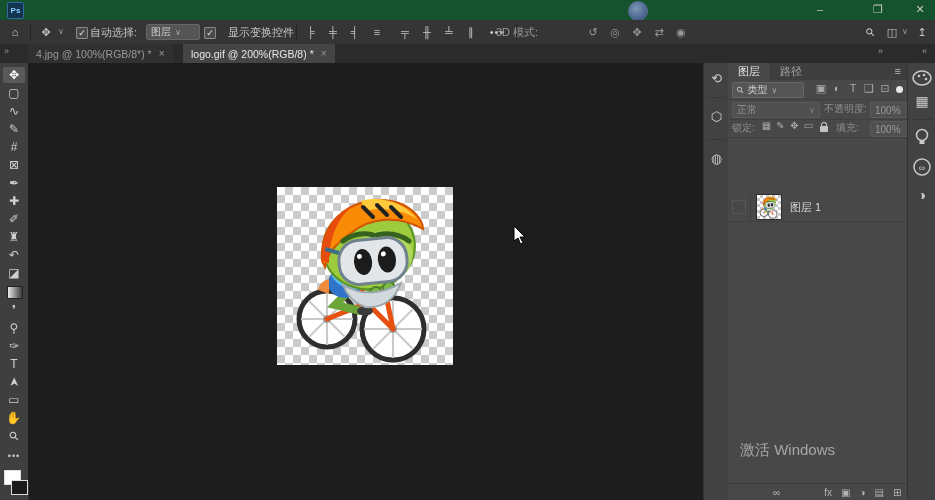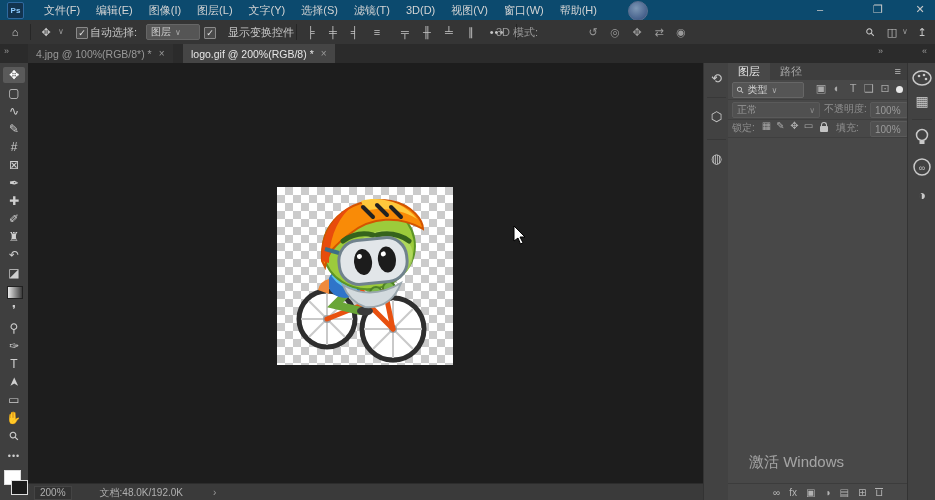--- a/index.html
+++ b/index.html
@@ -1,21 +1,21 @@
 <!DOCTYPE html>
 <html><head>
 <meta charset="utf-8">
 <style>
   html,body{margin:0;padding:0;background:#111;}
   .app{position:relative;width:935px;height:500px;overflow:hidden;
        font-family:"Liberation Sans","DejaVu Sans",sans-serif;font-size:11px;color:#cccccc;
        background:#1d1d1d;user-select:none;}
 
   
-  .titlebar{position:absolute;left:0;top:0;width:935px;height:20px;background:#0c4a6e;border-bottom:1px solid #2a2a2a;display:flex;align-items:center;}
+  .titlebar{position:absolute;left:0;top:0;width:935px;height:20px;background:#14532d;border-bottom:1px solid #2a2a2a;display:flex;align-items:center;}
   .ps-logo{width:15px;height:15px;margin-left:7px;background:#13344f;color:#8ecbff;font-size:8px;font-weight:bold;
            display:flex;align-items:center;justify-content:center;border-radius:2px;border:1px solid #2f6aa0;}
   .menus{display:flex;margin-left:12px;}
   .menus span{padding:0 8px;font-size:11px;color:#d4d4d4;line-height:19px;}
   .avatar{position:absolute;left:628px;top:1px;width:18px;height:18px;border-radius:50%;
           background:radial-gradient(circle at 40% 35%,#7d97b5,#46618c 70%,#35496b);border:1px solid #5a6f8f;}
   .winctl{position:absolute;top:0;height:20px;width:20px;text-align:center;line-height:19px;color:#c8c8c8;font-size:11px;}
 
   
   .optionsbar{position:absolute;left:0;top:20px;width:935px;height:24px;background:#353535;border-bottom:1px solid #282828;}
@@ -76,30 +76,30 @@
   .lrow.sel{background:#515151;}
   .eyebox{width:22px;display:flex;justify-content:center;border-right:1px solid #3f3f3f;height:28px;align-items:center;}
   .eye{position:relative;width:12px;height:7px;border:1px solid #d6d6d6;border-radius:50%;}
   .eye::after{content:"";position:absolute;left:3.5px;top:1.5px;width:3px;height:3px;border-radius:50%;background:#d6d6d6;}
   .eye-empty{width:12px;height:12px;border:1px solid #565656;}
   .thumb{width:24px;height:24px;margin-left:6px;background:repeating-conic-gradient(#c9c9c9 0% 25%, #ffffff 0% 50%);
          background-size:6px 6px;outline:1px solid #2e2e2e;}
   .lname{margin-left:9px;font-size:11px;color:#d8d8d8;}
   .pbottom{position:absolute;left:0;top:420px;width:179px;height:17px;border-top:1px solid #3c3c3c;
            display:flex;align-items:center;gap:9px;padding-left:45px;font-size:10px;color:#b3b3b3;}
-  .pbottom .fx{font-size:10px;}
+  .pbottom .fx{font-size:10px;margin-left:35px;}
 
   .lockicon{position:relative;width:8px;height:6px;background:#c4c4c4;border-radius:1px;display:inline-block;}
   .lockicon::before{content:"";position:absolute;top:-4px;left:1px;width:4px;height:4px;border:1.5px solid #c4c4c4;border-bottom:none;border-radius:3px 3px 0 0;}
 
   .rightstrip{position:absolute;left:907px;top:63px;width:28px;height:437px;background:#424242;border-left:1px solid #333;}
   .rs-icon{position:absolute;left:0;width:28px;text-align:center;color:#c9c9c9;font-size:14px;}
   .rs-sep{position:absolute;left:4px;width:20px;height:1px;background:#383838;}
 
-  .watermark{position:absolute;left:21px;top:378px;color:rgba(255,255,255,0.5);margin-top:12px;}
+  .watermark{position:absolute;left:12px;top:378px;color:rgba(255,255,255,0.5);}
   .wm1{font-size:15px;}
   .wm2{font-size:10.5px;margin-top:4px;color:rgba(255,255,255,0.42);}
 
   .cursor{position:absolute;left:508px;top:224px;}
 </style>
 </head>
 <body>
 
 <div class="app">
 
@@ -153,33 +153,20 @@
         <circle cx="83" cy="68" r="2.5" fill="#ffffff"></circle>
           <circle cx="107" cy="68" r="2.5" fill="#ffffff"></circle>
       </g>
       <path d="M62,66 L48,62" stroke="#3d6e86" stroke-width="4"></path>
       <path d="M66,98 Q94,114 124,96 Q114,122 88,120 Q72,114 66,98 Z" fill="#d3dade" stroke="#9aa7ae" stroke-width="2"></path>
     </symbol>
   </svg>
 
   <div class="titlebar">
     <div class="ps-logo">Ps</div>
-    <div class="menus">
-      <span>文件(F)</span>
-      <span>编辑(E)</span>
-      <span>图像(I)</span>
-      <span>图层(L)</span>
-      <span>文字(Y)</span>
-      <span>选择(S)</span>
-      <span>滤镜(T)</span>
-      <span>3D(D)</span>
-      <span>视图(V)</span>
-      <span>窗口(W)</span>
-      <span>帮助(H)</span>
-    </div>
     <div class="avatar"></div>
     <span class="winctl" style="left:810px">–</span>
     <span class="winctl" style="left:868px">❐</span>
     <span class="winctl" style="left:910px">✕</span>
   </div>
 
   <div class="optionsbar">
     <span class="opt" style="left:6px;width:18px">⌂</span>
     <div class="vsep" style="left:30px"></div>
     <span class="opt" style="left:38px;width:16px">✥</span>
@@ -262,25 +249,20 @@
     <div class="canvas" style="left:249px;top:124px">
       <svg width="176" height="178" viewBox="0 0 176 178">
           <use href="#bike-char"></use>
         </svg>
     </div>
     <svg class="cursor" style="left:485px;top:162px" width="14" height="20">
       <polygon points="1,1 1,16 5,13 7.5,19 10,17.8 7,12 12,12" fill="#ffffff" stroke="#000000" stroke-width="1"></polygon>
     </svg>
   </div>
 
-  <div class="statusbar">
-    <span class="zoomfield">200%</span>
-    <span class="docinfo">文档:48.0K/192.0K</span>
-    <span class="statchev">›</span>
-  </div>
 
   <div class="dockcol">
     <span class="dicon" style="top:8px">⟲</span>
     <div class="dsep" style="top:34px"></div>
     <span class="dicon" style="top:46px">⬡</span>
     <div class="dsep" style="top:76px"></div>
     <span class="dicon" style="top:88px">◍</span>
   </div>
 
   <div class="panel">
@@ -321,20 +303,31 @@
       <span class="picon" style="left:46px;top:1px;width:13px;font-size:10px">✎</span>
       <span class="picon" style="left:60px;top:1px;width:13px;font-size:10px">✥</span>
       <span class="picon" style="left:74px;top:1px;width:13px;font-size:10px">▭</span>
       <span class="lockicon" style="position:absolute;left:92px;top:7px"></span>
       <span class="ptext" style="left:108px;top:1px">填充:</span>
       <div class="pdd" style="left:142px;top:2px;width:28px">
         <span>100%</span>
       </div>
     </div>
 
+    <div class="lrow" style="top:130px">
+      <span class="eyebox">
+          <span class="eye-empty"></span>
+        </span>
+      <span class="thumb">
+        <svg width="24" height="24" viewBox="0 0 176 178">
+            <use href="#bike-char"></use>
+          </svg>
+      </span>
+      <span class="lname">图层 1</span>
+    </div>
 
     <div class="watermark">
       <div class="wm1">激活 Windows</div>
     </div>
 
     <div class="pbottom">
       <span>∞</span>
       <span class="fx">fx</span>
       <span>▣</span>
       <span>◑</span>

